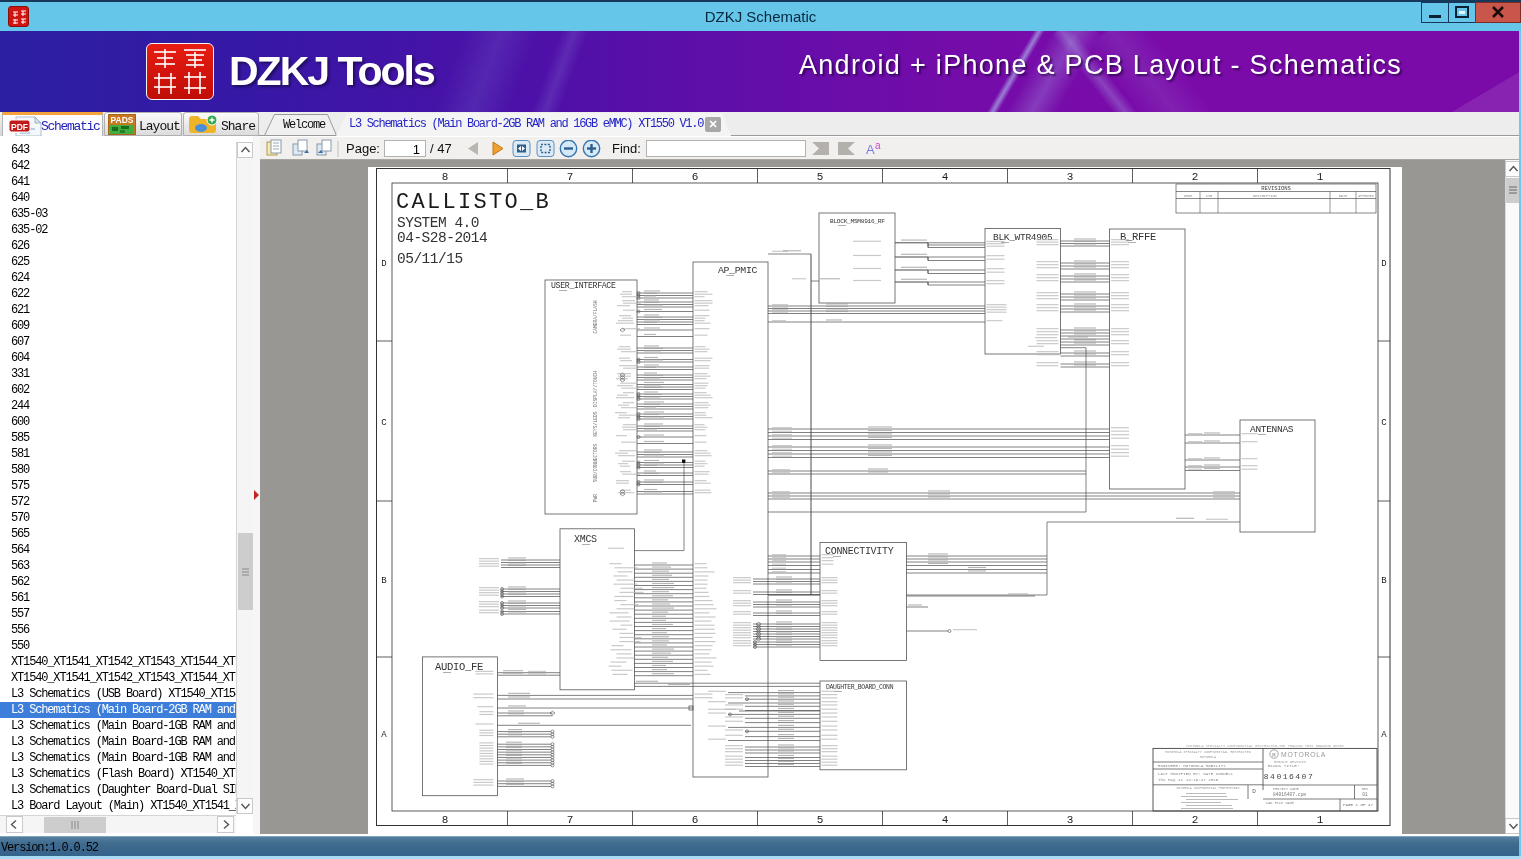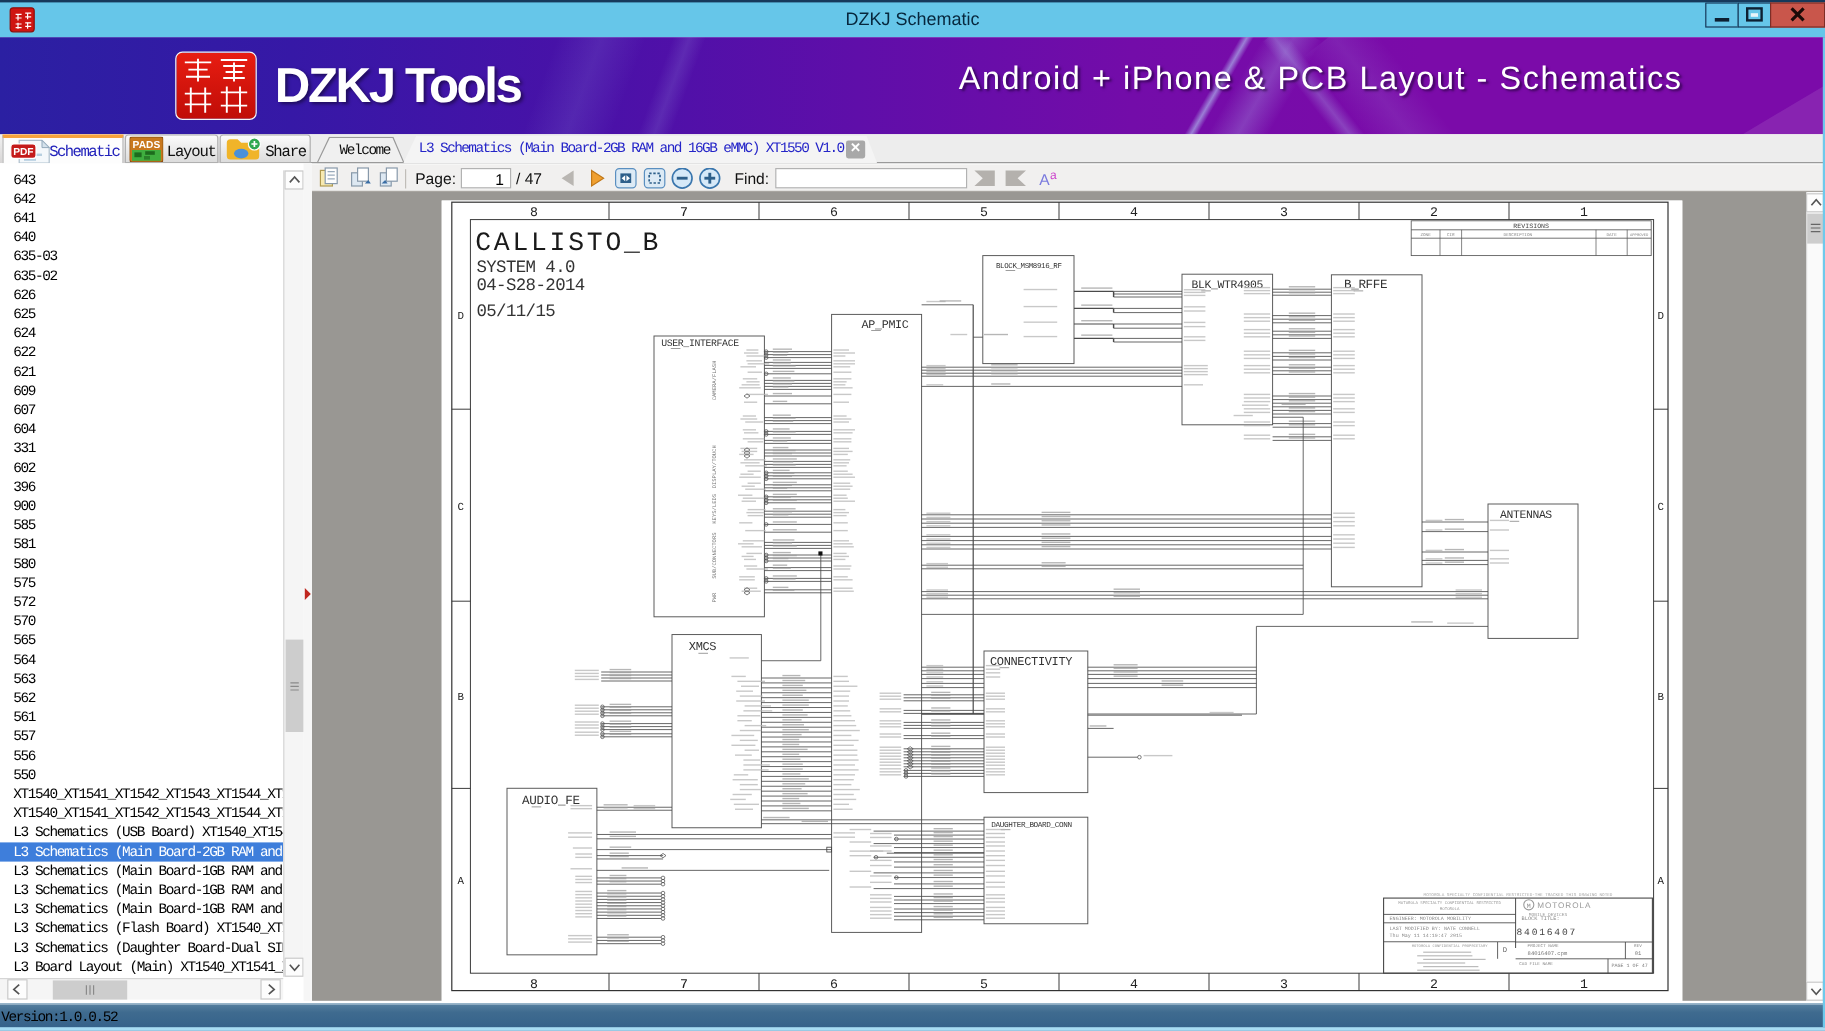--- a/index.html
+++ b/index.html
@@ -258,22 +258,22 @@
       <div class="row">626</div>
       <div class="row">625</div>
       <div class="row">624</div>
       <div class="row">622</div>
       <div class="row">621</div>
       <div class="row">609</div>
       <div class="row">607</div>
       <div class="row">604</div>
       <div class="row">331</div>
       <div class="row">602</div>
-      <div class="row">396</div>
-      <div class="row">900</div>
+      <div class="row">244</div>
+      <div class="row">600</div>
       <div class="row">585</div>
       <div class="row">581</div>
       <div class="row">580</div>
       <div class="row">575</div>
       <div class="row">572</div>
       <div class="row">570</div>
       <div class="row">565</div>
       <div class="row">564</div>
       <div class="row">563</div>
       <div class="row">562</div>

